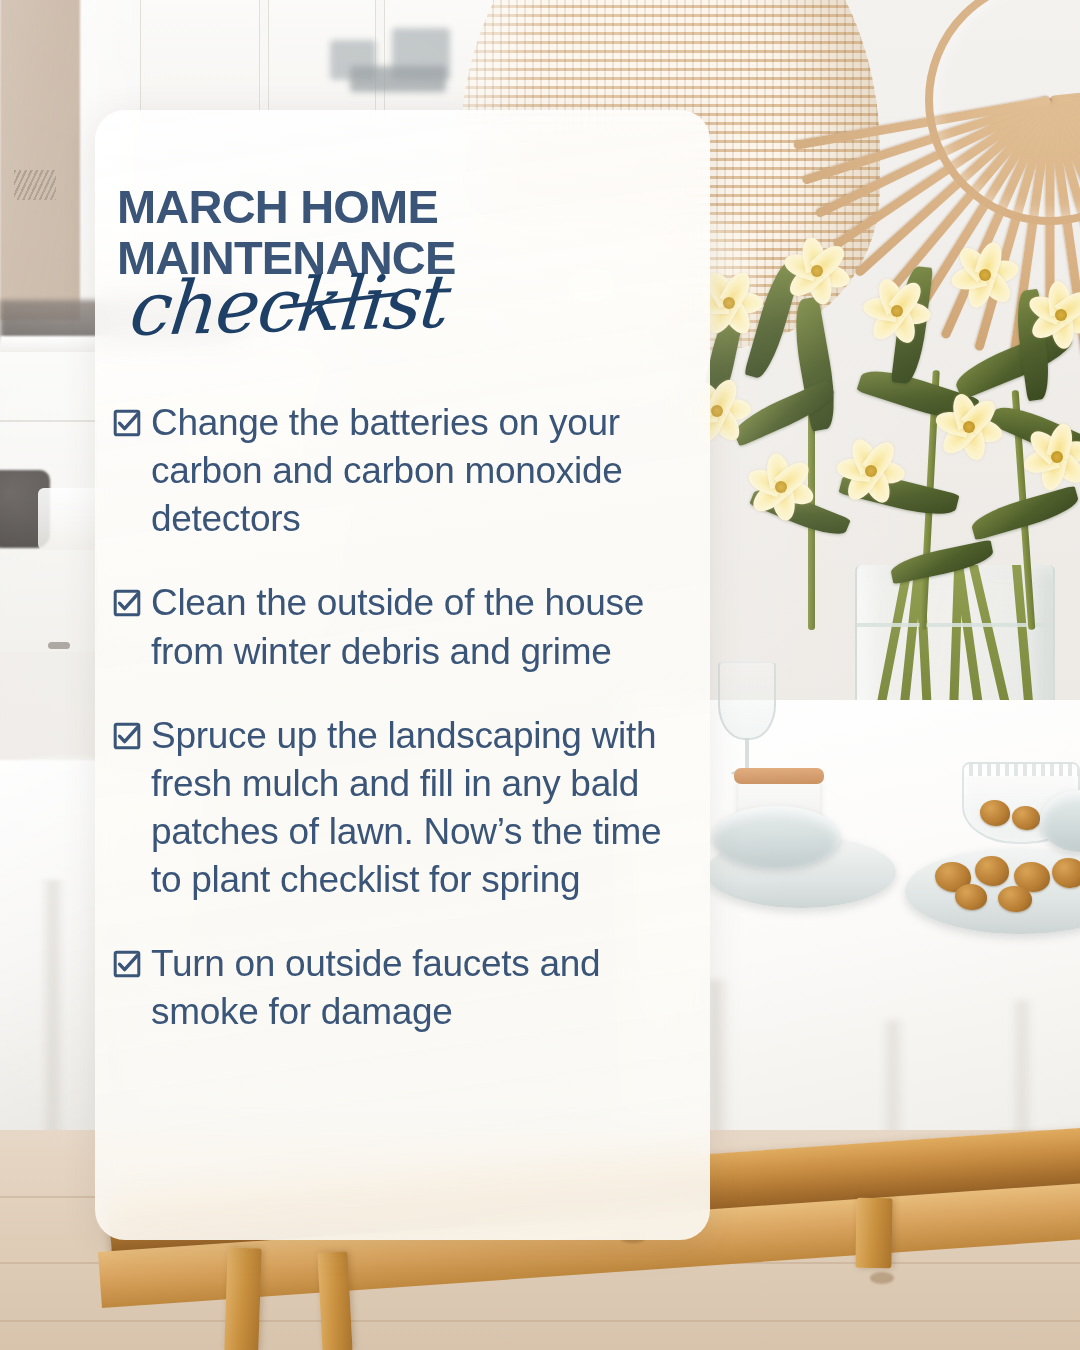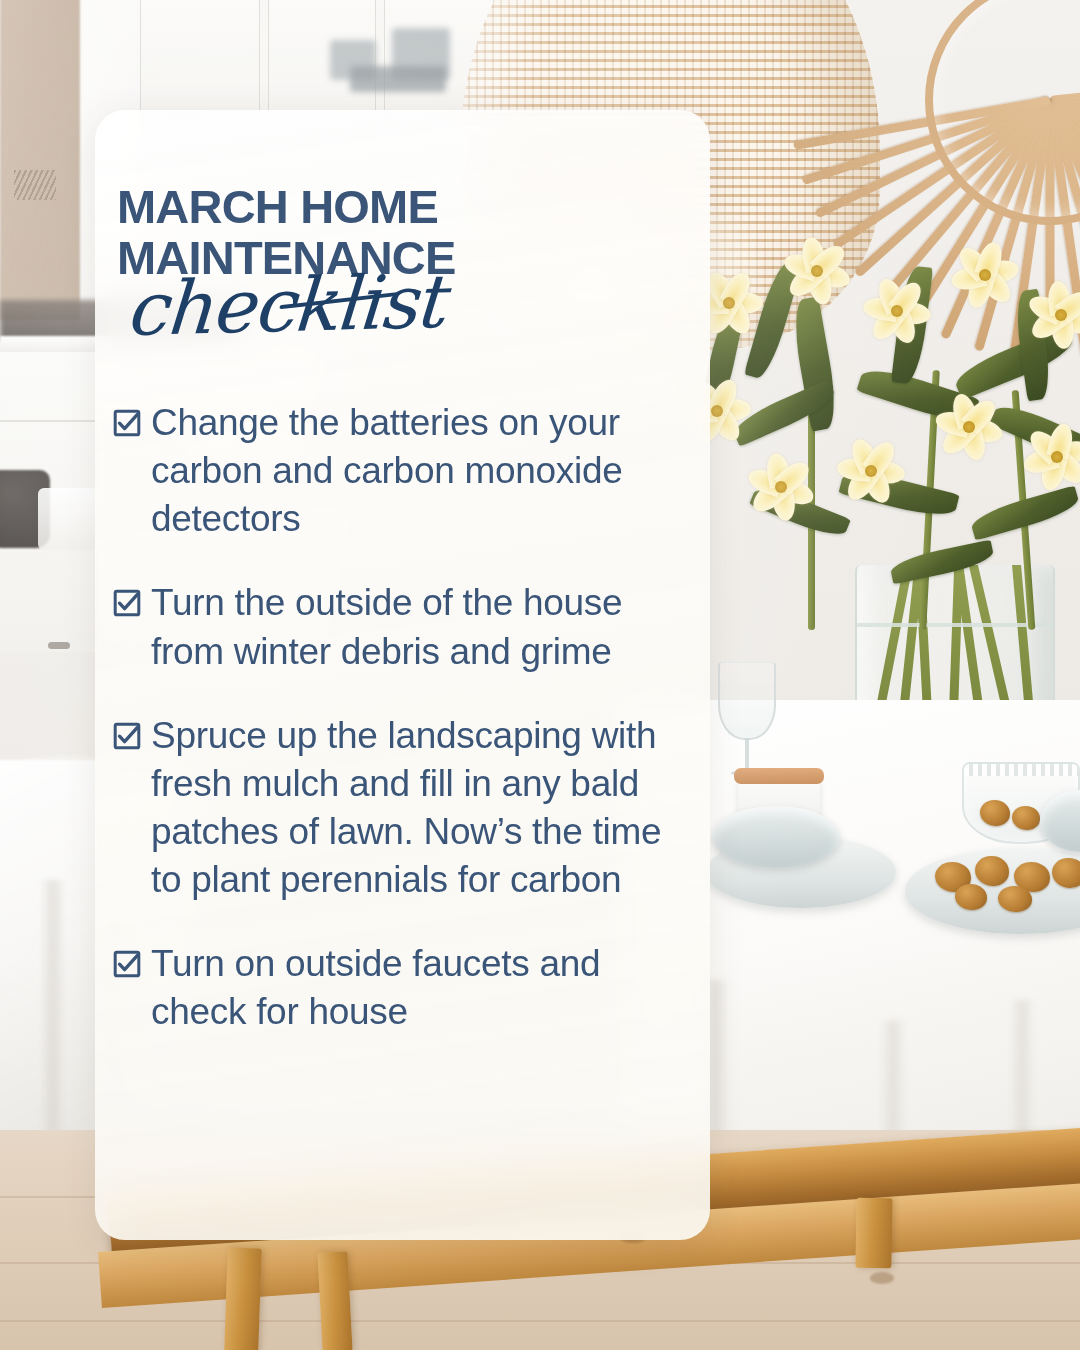--- a/index.html
+++ b/index.html
@@ -618,35 +618,35 @@
           <path d="M6.5 14.2 L11.6 19.6 L24.2 5.6" fill="none" stroke="#3a5578" stroke-width="3.4" stroke-linecap="round" stroke-linejoin="round"></path>
         </svg>
         <div class="item-text">Change the batteries on your carbon and carbon monoxide detectors</div>
       </li>
 
       <li class="check-item">
         <svg class="checkbox-icon" viewBox="0 0 28 28">
           <rect x="2.2" y="2.2" width="23.6" height="23.6" rx="1.6" fill="none" stroke="#3a5578" stroke-width="3"></rect>
           <path d="M6.5 14.2 L11.6 19.6 L24.2 5.6" fill="none" stroke="#3a5578" stroke-width="3.4" stroke-linecap="round" stroke-linejoin="round"></path>
         </svg>
-        <div class="item-text">Turn the outside of the house from winter debris and grime</div>
+        <div class="item-text">Clean the outside of the house from winter debris and grime</div>
       </li>
 
       <li class="check-item">
         <svg class="checkbox-icon" viewBox="0 0 28 28">
           <rect x="2.2" y="2.2" width="23.6" height="23.6" rx="1.6" fill="none" stroke="#3a5578" stroke-width="3"></rect>
           <path d="M6.5 14.2 L11.6 19.6 L24.2 5.6" fill="none" stroke="#3a5578" stroke-width="3.4" stroke-linecap="round" stroke-linejoin="round"></path>
         </svg>
-        <div class="item-text">Spruce up the landscaping with fresh mulch and fill in any bald patches of lawn. Now’s the time to plant perennials for carbon</div>
+        <div class="item-text">Spruce up the landscaping with fresh mulch and fill in any bald patches of lawn. Now’s the time to plant checklist for spring</div>
       </li>
 
       <li class="check-item">
         <svg class="checkbox-icon" viewBox="0 0 28 28">
           <rect x="2.2" y="2.2" width="23.6" height="23.6" rx="1.6" fill="none" stroke="#3a5578" stroke-width="3"></rect>
           <path d="M6.5 14.2 L11.6 19.6 L24.2 5.6" fill="none" stroke="#3a5578" stroke-width="3.4" stroke-linecap="round" stroke-linejoin="round"></path>
         </svg>
-        <div class="item-text">Turn on outside faucets and check for house</div>
+        <div class="item-text">Turn on outside faucets and smoke for damage</div>
       </li>
 
     </ul>
   </div>
 
 </div>
 
 </body></html>

